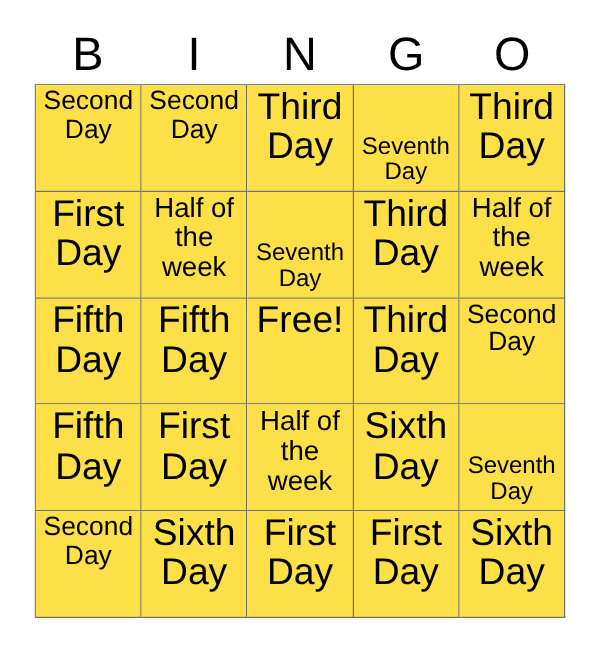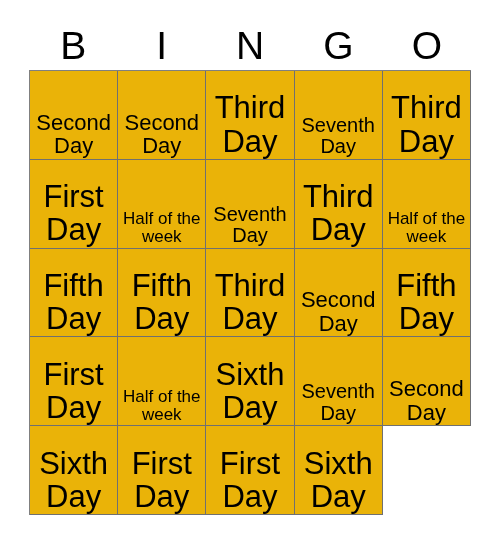--- a/index.html
+++ b/index.html
@@ -58,38 +58,38 @@
     border-top: 1px solid #808080;
     border-left: 1px solid #808080;
     box-sizing: border-box;
     background: #ffffff;
   }
   .cell {
     border-right: 1px solid #707070;
     border-bottom: 1px solid #707070;
     box-sizing: border-box;
     display: flex;
-    align-items: flex-end;
+    align-items: flex-start;
     justify-content: center;
     text-align: center;
     padding: 1px 3px;
     overflow: hidden;
-    background: #eab308;
+    background: #fde047;
   }
   .cell-text {
     display: block;
     width: 100%;
     line-height: 1.07;
     color: #000000;
     word-wrap: break-word;
   }
 
   
   .size-xl .cell-text { font-size: 31px; }   
-  .size-lg .cell-text { font-size: 17px; }   
+  .size-lg .cell-text { font-size: 23px; }   
   .size-md .cell-text { font-size: 22px; }   
   .size-sm .cell-text { font-size: 20px; margin-top: 40px; }   
 </style>
 </head>
 <body>
 
 <div id="card">
 
   <div id="header-row">
     <div class="header-letter">B</div>
@@ -133,20 +133,23 @@
         <span class="cell-text">Half of the week</span>
       </div>
 
     <div class="cell size-xl">
         <span class="cell-text">Fifth Day</span>
       </div>
     <div class="cell size-xl">
         <span class="cell-text">Fifth Day</span>
       </div>
     <div class="cell size-xl">
+        <span class="cell-text">Free!</span>
+      </div>
+    <div class="cell size-xl">
         <span class="cell-text">Third Day</span>
       </div>
     <div class="cell size-md">
         <span class="cell-text">Second Day</span>
       </div>
 
     <div class="cell size-xl">
         <span class="cell-text">Fifth Day</span>
       </div>
     <div class="cell size-xl">

